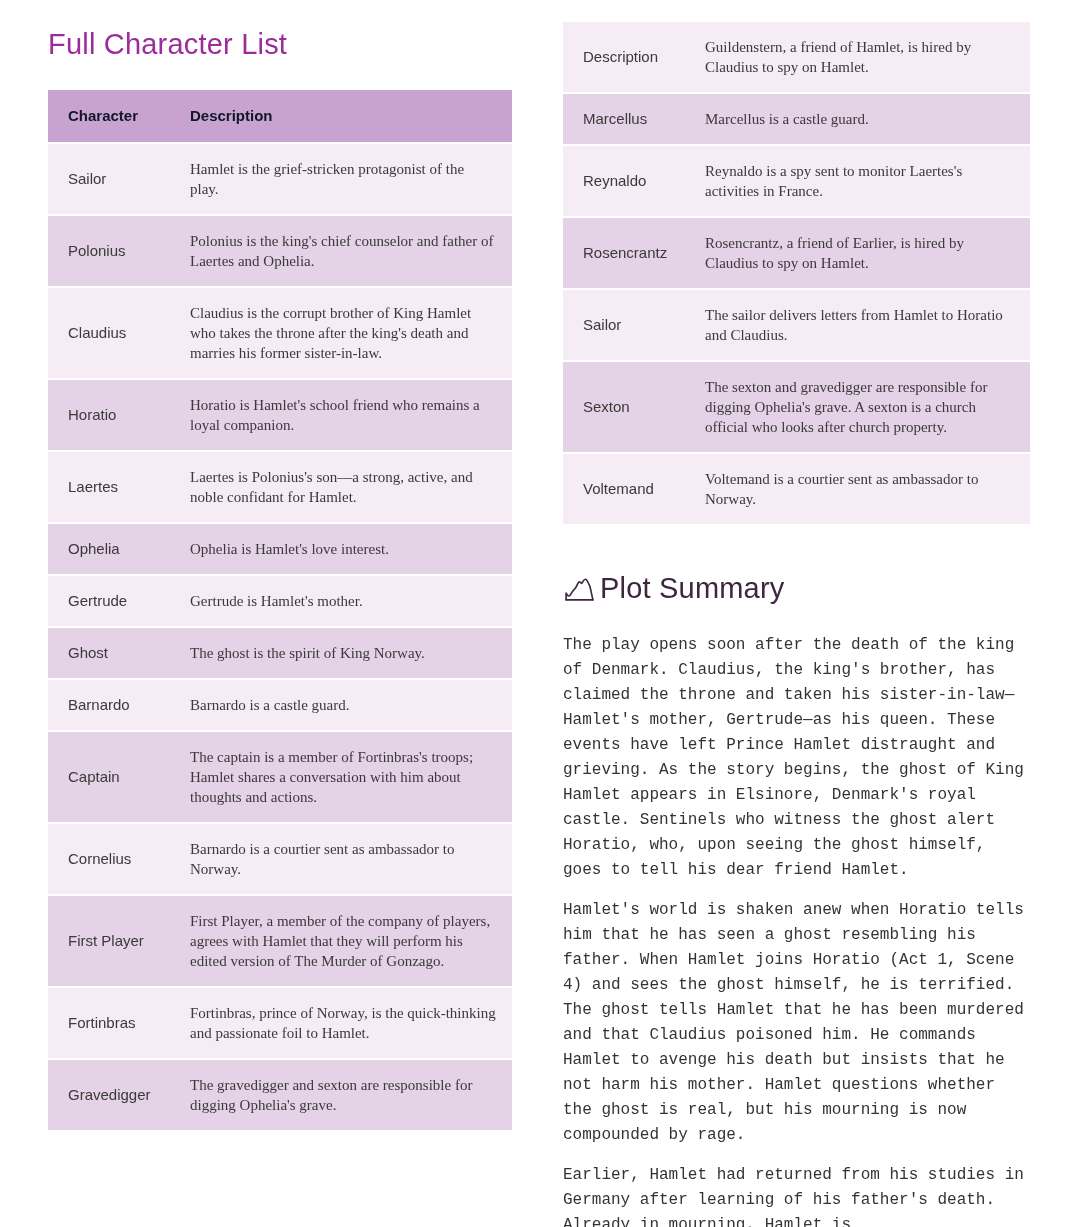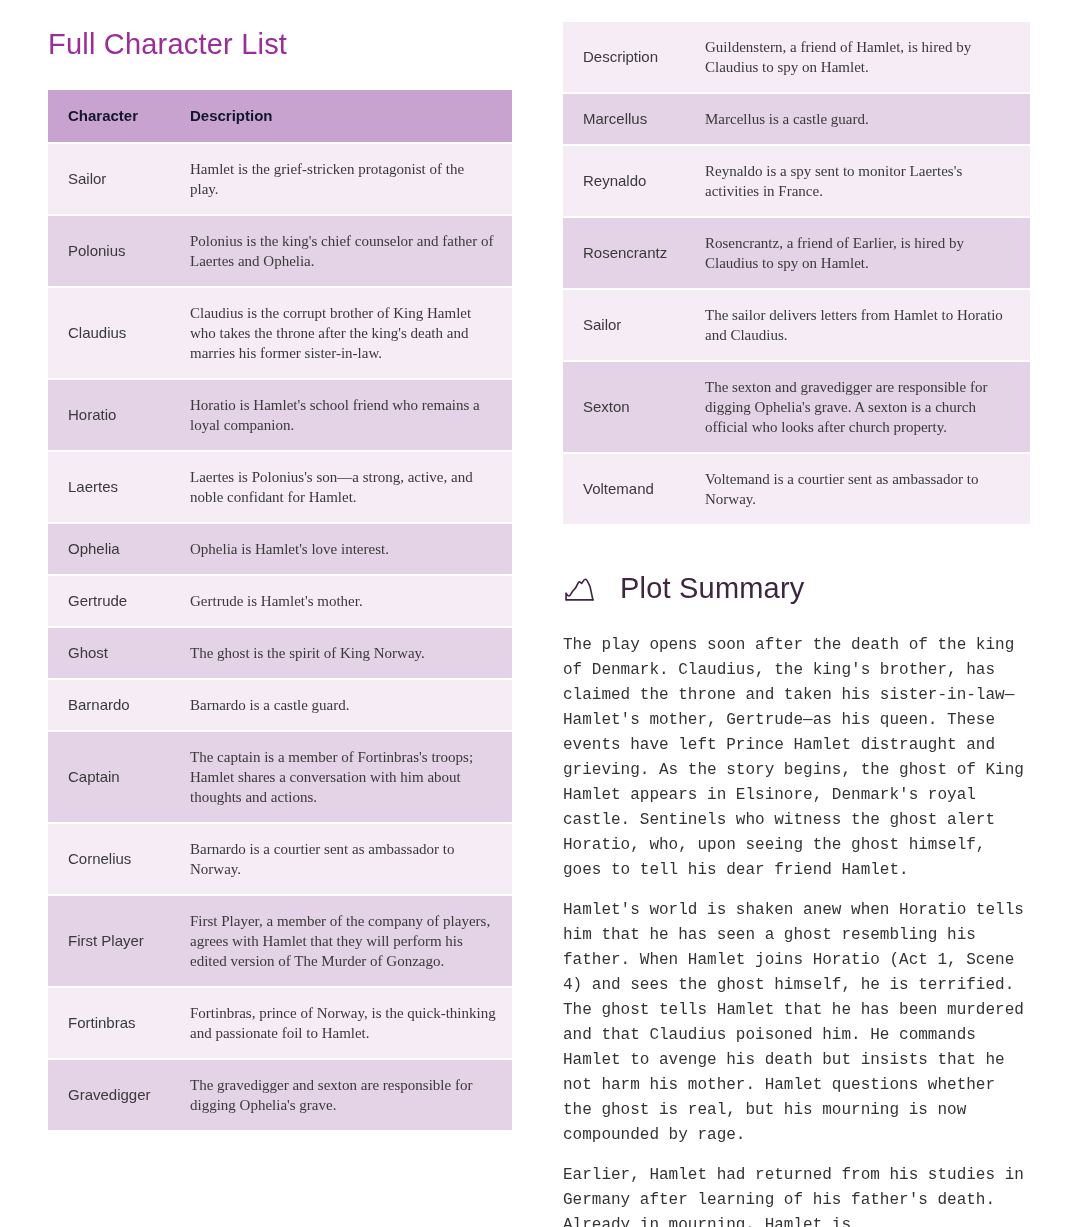--- a/index.html
+++ b/index.html
@@ -57,21 +57,21 @@
   table.char-table tbody tr:nth-child(even) td { background: #e4d2e6; }
 
   h2.plot-heading {
     margin: 46px 0 28px 0;
     font-size: 29px;
     font-weight: 500;
     letter-spacing: 0.2px;
     color: #3f2640;
     display: flex;
     align-items: center;
-    gap: 24px;
+    gap: 4px;
   }
   h2.plot-heading .icon-wrap { display: inline-flex; align-items: center; }
   .summary p {
     margin: 0 0 15px 0;
     font-size: 16px;
     line-height: 25px;
     color: #333333;
     font-family: Liberation Mono, monospace;
   }
 </style>

